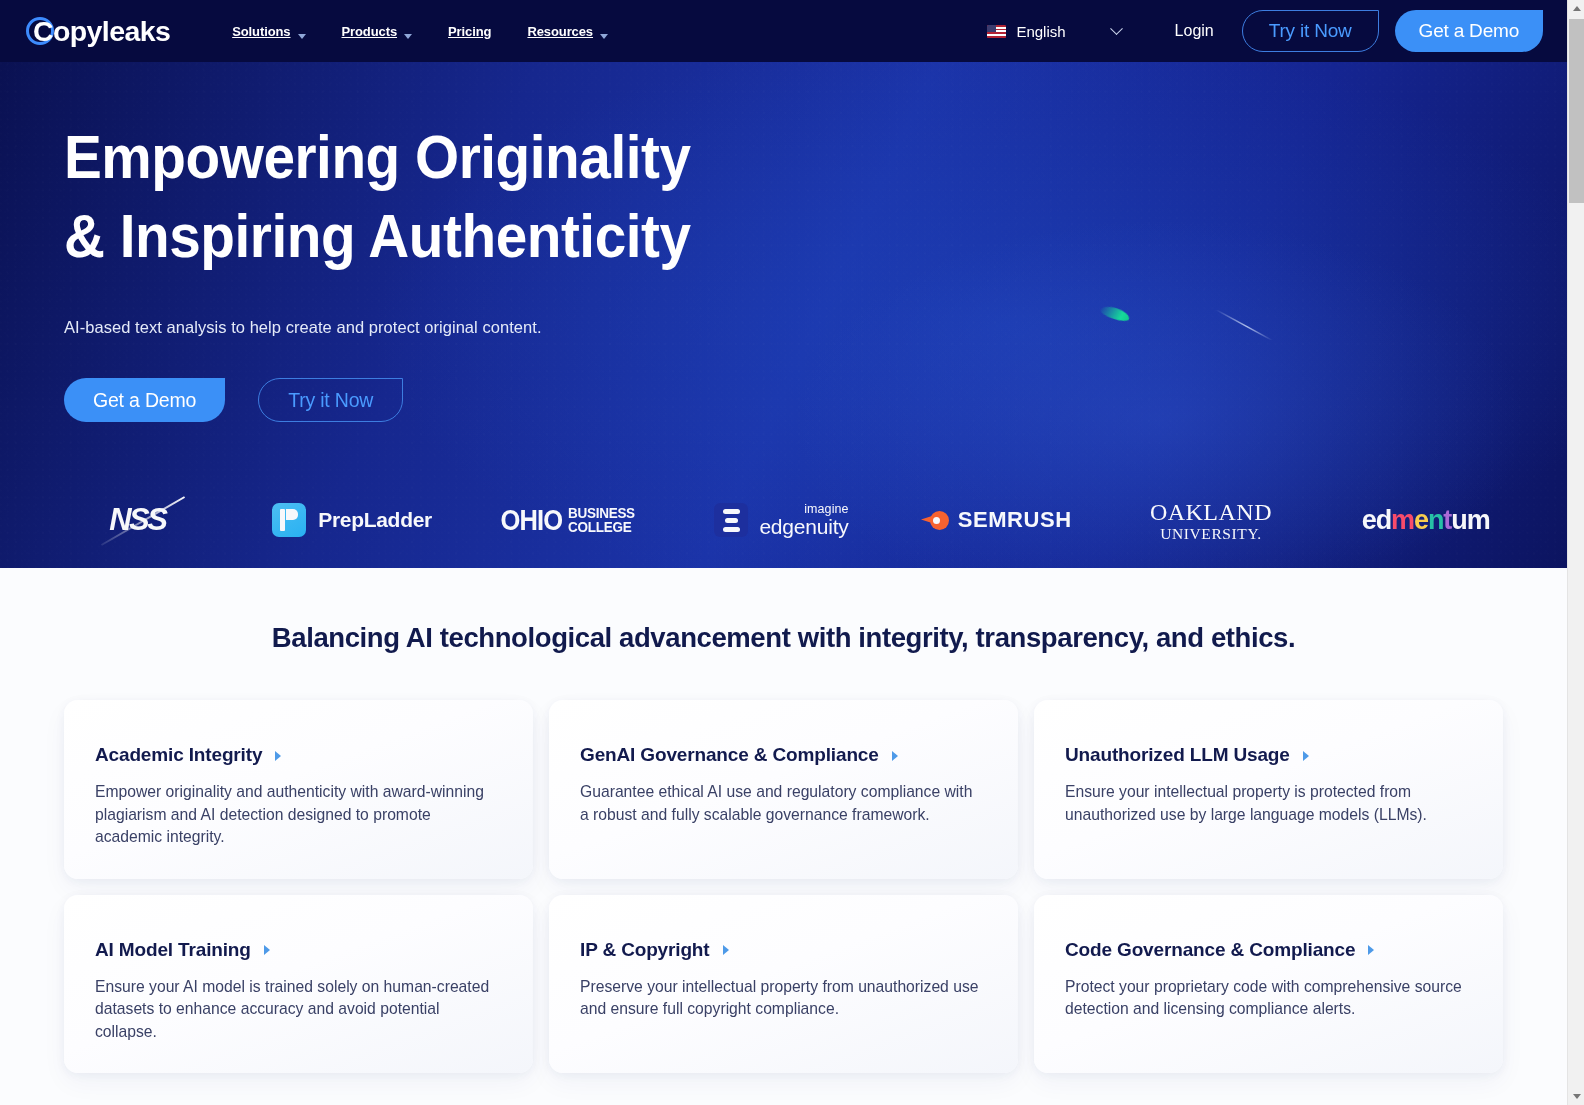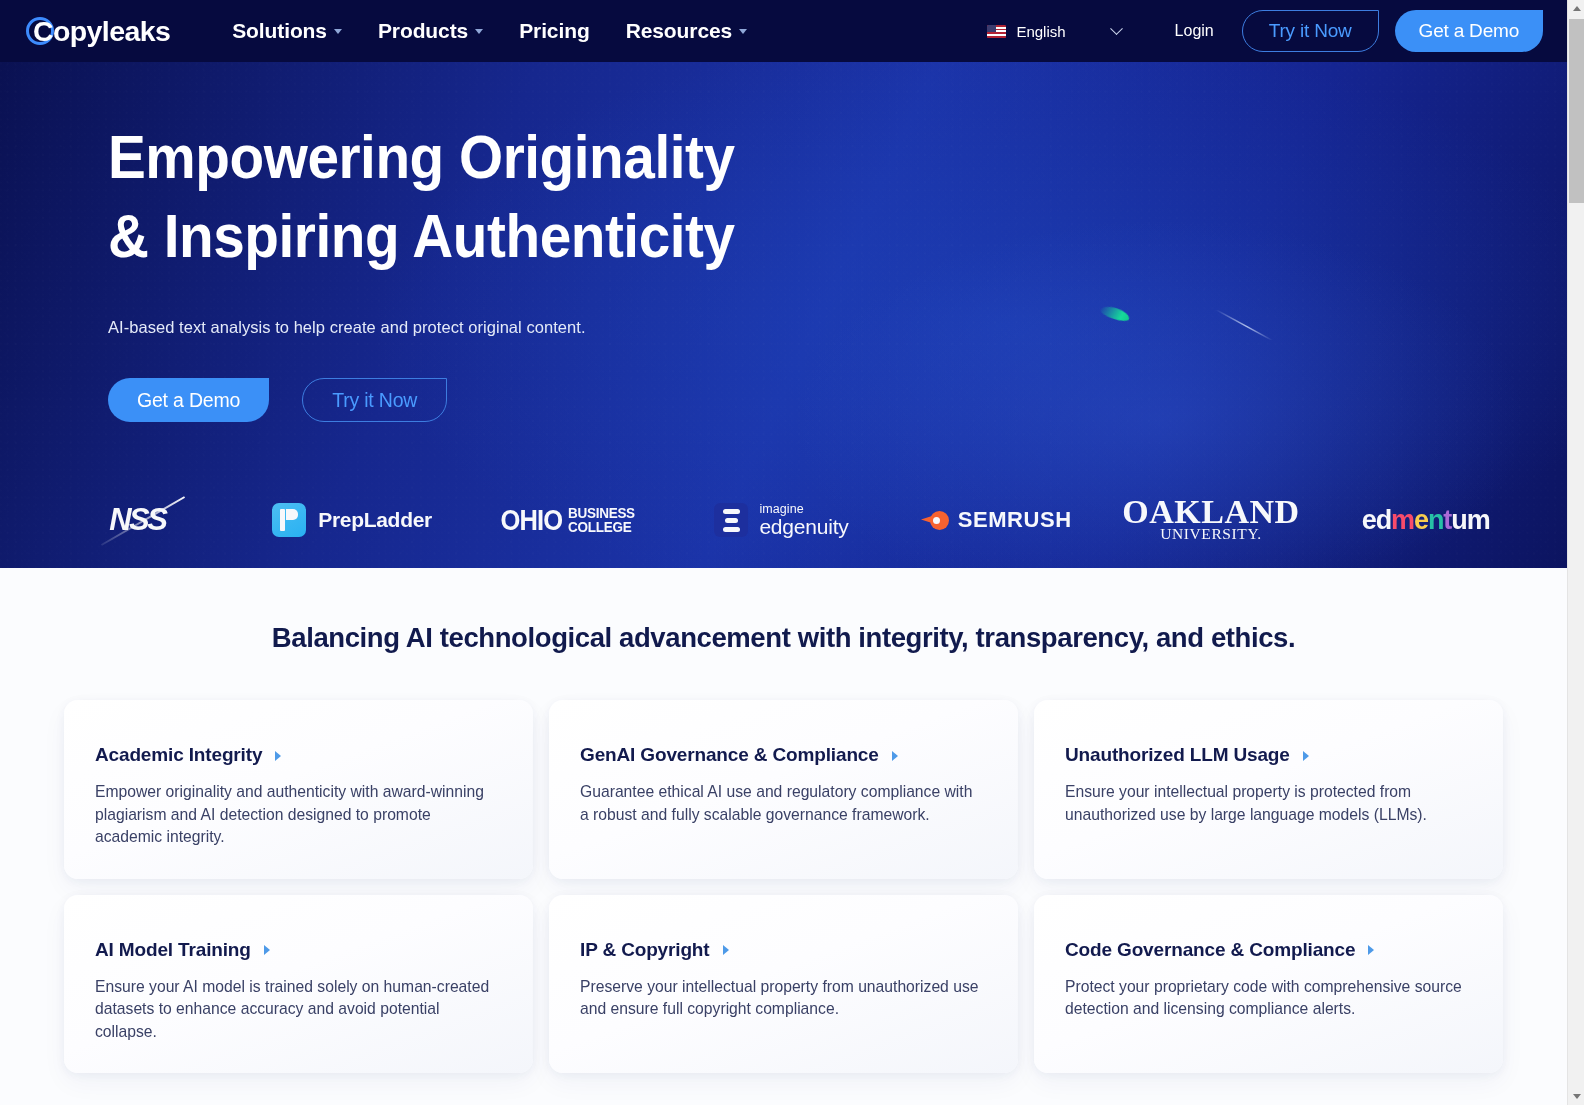--- a/index.html
+++ b/index.html
@@ -60,27 +60,28 @@
     color: #ffffff;
     letter-spacing: -0.6px;
     font-family: "Liberation Sans", sans-serif;
     position: relative;
     z-index: 2;
   }
 
   .nav-links { display: flex; align-items: center; gap: 36px; }
   .nav-link {
     display: flex;
-    align-items: center;
+    align-items: flex-end;
     gap: 7px;
     color: #ffffff;
-    font-size: 21px;
+    font-size: 13px;
     font-weight: 600;
     cursor: pointer;
     letter-spacing: -0.1px;
+    text-decoration: underline;
   }
   .caret-down {
     width: 0; height: 0;
     border-left: 4.5px solid transparent;
     border-right: 4.5px solid transparent;
     border-top: 5px solid #8fa7d8;
   }
 
   .nav-right {
     margin-left: auto;
@@ -167,21 +168,20 @@
   }
 
   
   .hero {
     position: relative;
     height: 506px;
     background:
       radial-gradient(ellipse 900px 420px at 64% 52%, rgba(30,70,190,0.55) 0%, rgba(18,45,150,0.0) 70%),
       linear-gradient(115deg, #0a1152 0%, #16278e 30%, #1b33a8 52%, #152592 74%, #0c1460 100%);
     overflow: hidden;
-    padding-left: 44px;
   }
   .hero-noise {
     position: absolute; inset: 0;
     opacity: 0.25;
     background-image:
       radial-gradient(circle at 12% 22%, rgba(255,255,255,0.035) 0 1px, transparent 1.4px),
       radial-gradient(circle at 47% 67%, rgba(255,255,255,0.03) 0 1px, transparent 1.4px),
       radial-gradient(circle at 78% 31%, rgba(255,255,255,0.03) 0 1px, transparent 1.4px);
     background-size: 7px 7px, 11px 11px, 9px 9px;
     pointer-events: none;
@@ -324,21 +324,21 @@
   .lg-medium-dots { display: flex; align-items: center; gap: 3px; }
   .md-d1 { width: 17px; height: 17px; border-radius: 50%; background: #fff; }
   .md-d2 { width: 9px; height: 16px; border-radius: 50%; background: #fff; }
   .md-d3 { width: 3.5px; height: 14px; border-radius: 50%; background: #fff; }
   .lg-medium-text {
     font-size: 27px; font-weight: 700;
     font-family: "Liberation Serif", serif;
     letter-spacing: -0.5px;
   }
 
-  .lg-edge { display: flex; align-items: center; gap: 11px; }
+  .lg-edge { display: flex; align-items: center; gap: 11px; text-align: right; }
   .lg-edge-mark {
     width: 34px; height: 34px; border-radius: 6px;
     background: #1e2f9e; position: relative; flex: none;
     display: flex; flex-direction: column; justify-content: center;
     align-items: center; gap: 4px;
   }
   .lg-edge-mark i {
     display: block; height: 5px; background: #fff; border-radius: 2.5px;
   }
   .lg-edge-mark i:nth-child(1) { width: 17px; }
@@ -367,21 +367,21 @@
   .lg-sem-tail {
     position: absolute; left: 0; top: 6px;
     width: 13px; height: 8px;
     background: #ff642d;
     clip-path: polygon(0 50%, 100% 0, 100% 100%);
   }
   .lg-sem-text { font-size: 22px; font-weight: 700; letter-spacing: 0.6px; }
 
   .lg-oak { text-align: center; }
   .lg-oak-main {
-    font-size: 34px; font-weight: 700; letter-spacing: 0.5px;
+    font-size: 24px; font-weight: 400; letter-spacing: 0.5px;
     font-family: "Liberation Serif", serif; display: block; line-height: 26px;
   }
   .lg-oak-sub {
     font-size: 15.5px; font-weight: 400; letter-spacing: 0.6px;
     font-family: "Liberation Serif", serif; display: block; line-height: 17px;
   }
 
   .lg-edm {
     font-size: 27px; font-weight: 700; letter-spacing: -1.1px;
     font-family: "Liberation Sans", sans-serif;

